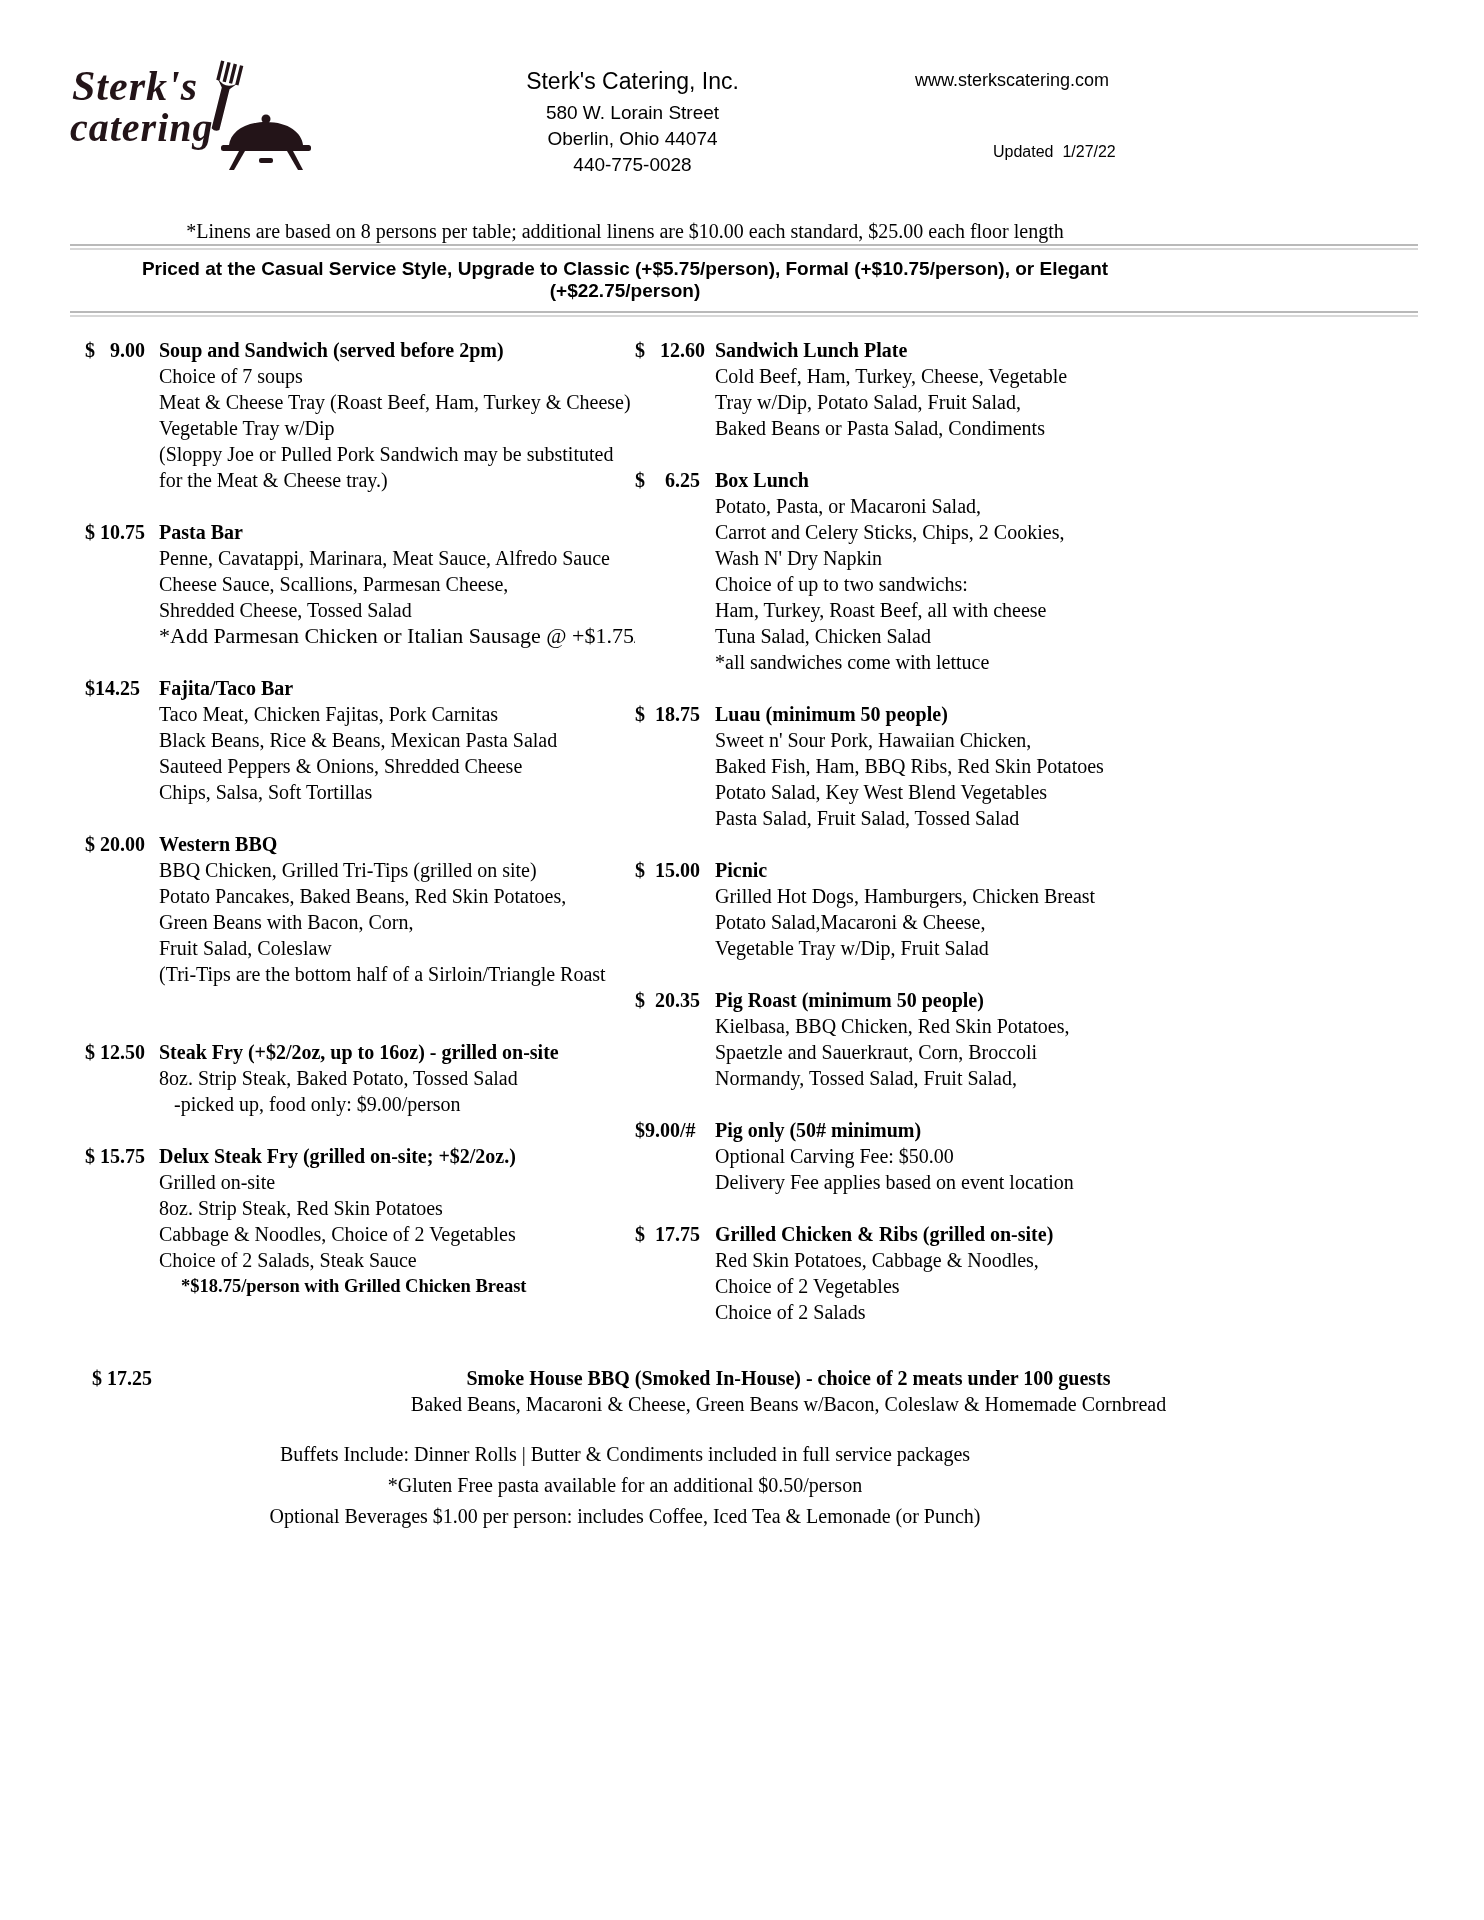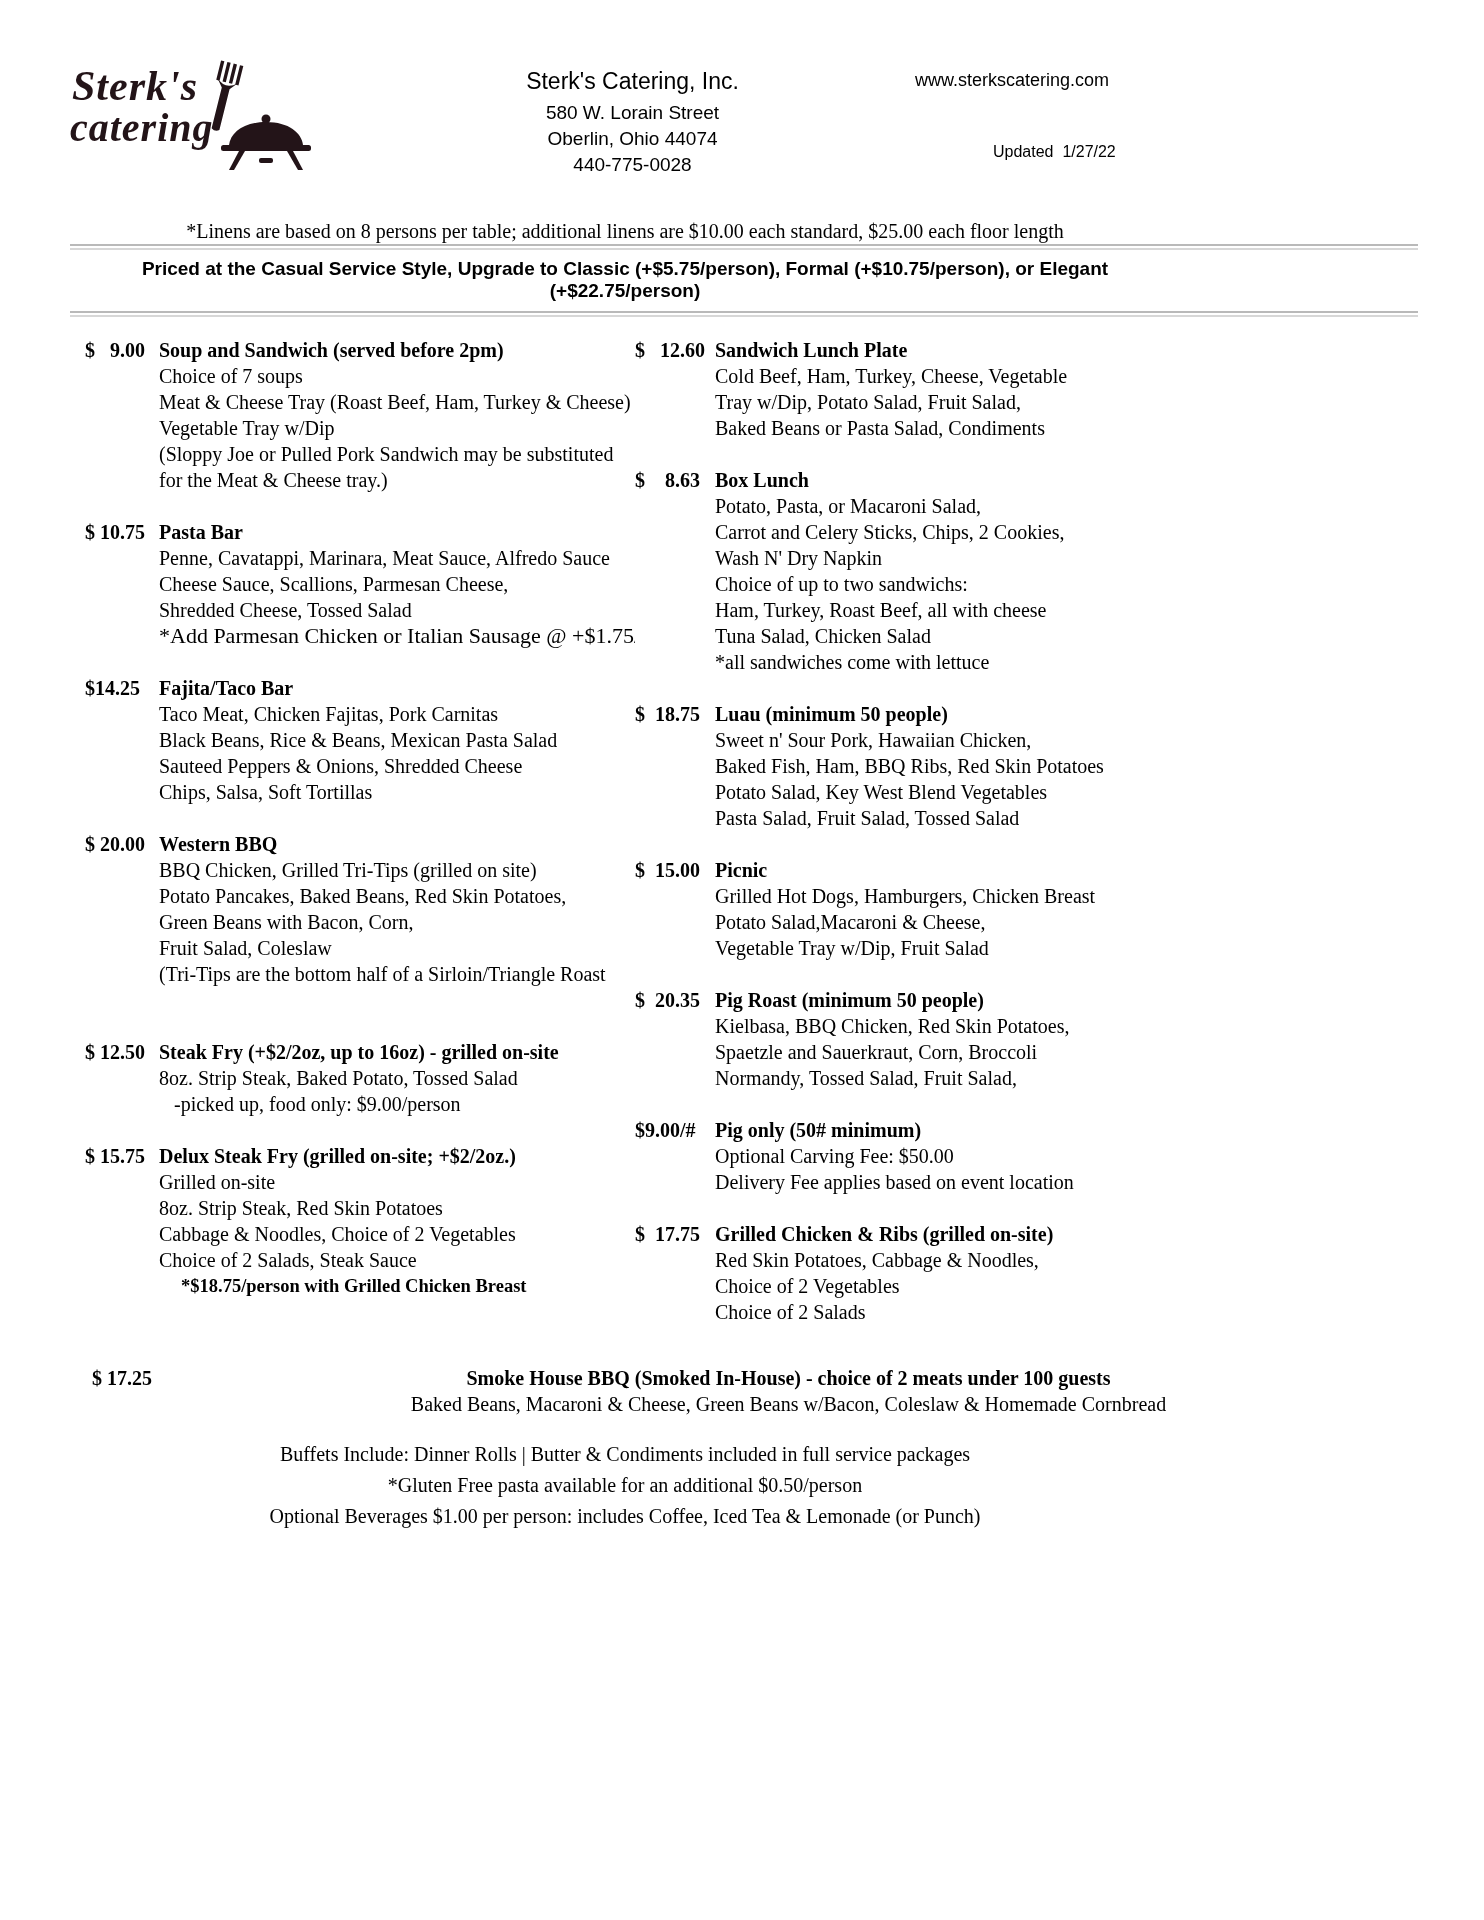--- a/index.html
+++ b/index.html
@@ -186,21 +186,21 @@
         <div class="menu-item">
           <div class="price-col">$   12.60</div>
           <div class="content-col">
             <div class="item-name">Sandwich Lunch Plate</div>
             <div class="item-line">Cold Beef, Ham, Turkey, Cheese, Vegetable</div>
             <div class="item-line">Tray w/Dip, Potato Salad, Fruit Salad,</div>
             <div class="item-line">Baked Beans or Pasta Salad, Condiments</div>
           </div>
         </div>
         <div class="menu-item">
-          <div class="price-col">$    8.63</div>
+          <div class="price-col">$    6.25</div>
           <div class="content-col">
             <div class="item-name">Box Lunch</div>
             <div class="item-line">Potato, Pasta, or Macaroni Salad,</div>
             <div class="item-line">Carrot and Celery Sticks, Chips, 2 Cookies,</div>
             <div class="item-line">Wash N' Dry Napkin</div>
             <div class="item-line">Choice of up to two sandwichs:</div>
             <div class="item-line">Ham, Turkey, Roast Beef, all with cheese</div>
             <div class="item-line">Tuna Salad, Chicken Salad</div>
             <div class="item-line">*all sandwiches come with lettuce</div>
           </div>

